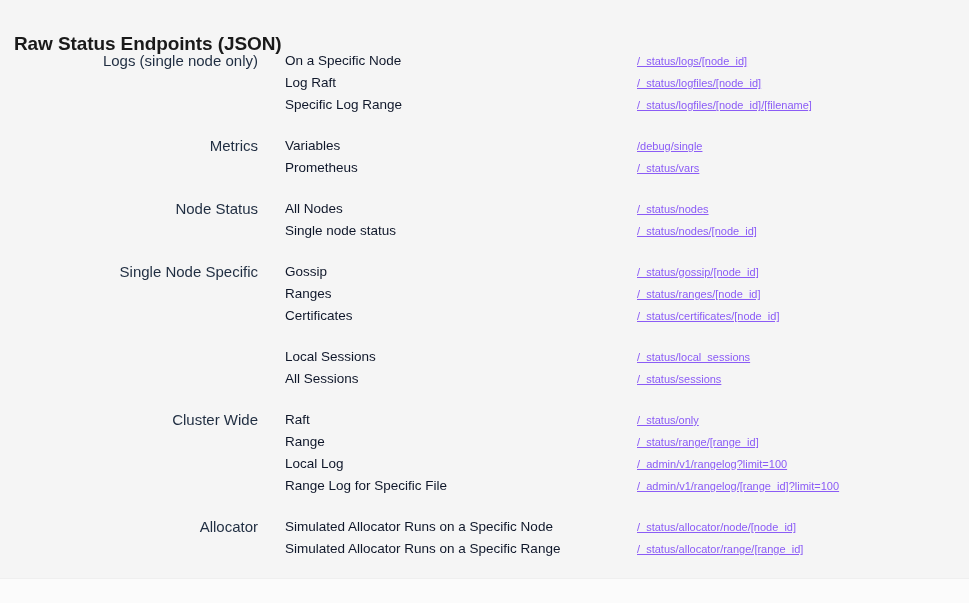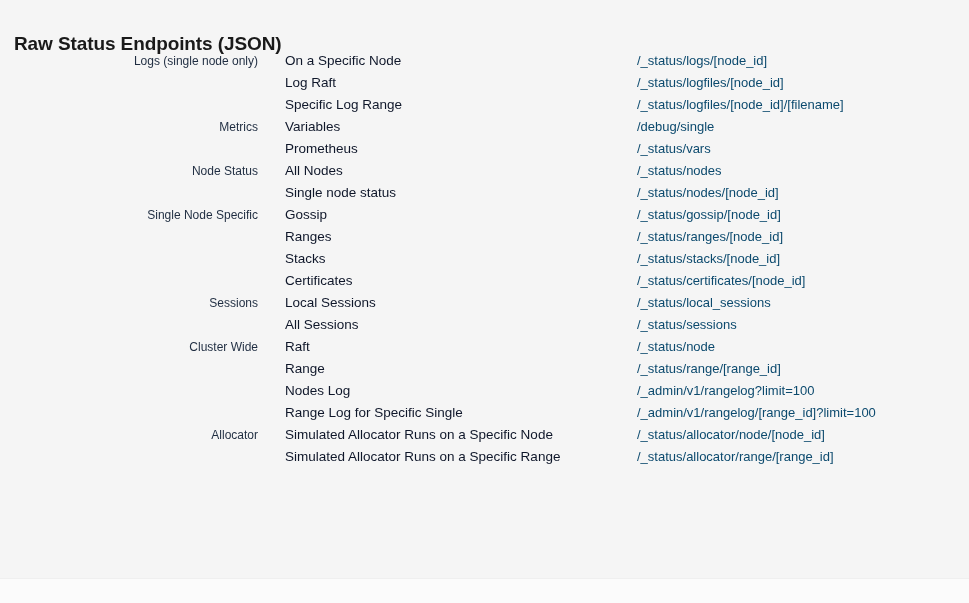--- a/index.html
+++ b/index.html
@@ -52,53 +52,55 @@
   .table {
     position: absolute;
     left: 0;
     top: 50px;
     width: 969px;
   }
   .group {
     display: block;
   }
   .group + .group {
+    margin-top: 19px;
   }
   .row {
     position: relative;
     height: 22px;
     line-height: 22px;
     white-space: nowrap;
   }
   .cat {
     position: absolute;
     left: 0;
     width: 258px;
     text-align: right;
-    font-size: 12px;
+    font-size: 15px;
     color: #1f2d41;
     font-weight: normal;
     white-space: nowrap;
     overflow: hidden;
   }
   .link {
     position: absolute;
     left: 285px;
     font-size: 13.5px;
     color: #0f172a;
     text-decoration: none;
     white-space: nowrap;
     cursor: pointer;
   }
   .url {
     position: absolute;
     left: 637px;
-    font-size: 13px;
-    color: #0c4a6e;
-    white-space: nowrap;
+    font-size: 11px;
+    color: #8b5cf6;
+    white-space: nowrap;
+    text-decoration: underline;
   }
 </style>
 </head>
 <body>
 
 <div class="page">
 
   <div class="panel">
 
     <div class="page-title">Raw Status Endpoints (JSON)</div>
@@ -145,55 +147,50 @@
           <div class="row">
             <div class="cat">Single Node Specific</div>
             <a class="link">Gossip</a>
             <div class="url">/_status/gossip/[node_id]</div>
           </div>
           <div class="row">
             <a class="link">Ranges</a>
             <div class="url">/_status/ranges/[node_id]</div>
           </div>
           <div class="row">
-            <a class="link">Stacks</a>
-            <div class="url">/_status/stacks/[node_id]</div>
-          </div>
-          <div class="row">
             <a class="link">Certificates</a>
             <div class="url">/_status/certificates/[node_id]</div>
           </div>
         </div>
         <div class="group">
           <div class="row">
-            <div class="cat">Sessions</div>
             <a class="link">Local Sessions</a>
             <div class="url">/_status/local_sessions</div>
           </div>
           <div class="row">
             <a class="link">All Sessions</a>
             <div class="url">/_status/sessions</div>
           </div>
         </div>
         <div class="group">
           <div class="row">
             <div class="cat">Cluster Wide</div>
             <a class="link">Raft</a>
-            <div class="url">/_status/node</div>
+            <div class="url">/_status/only</div>
           </div>
           <div class="row">
             <a class="link">Range</a>
             <div class="url">/_status/range/[range_id]</div>
           </div>
           <div class="row">
-            <a class="link">Nodes Log</a>
+            <a class="link">Local Log</a>
             <div class="url">/_admin/v1/rangelog?limit=100</div>
           </div>
           <div class="row">
-            <a class="link">Range Log for Specific Single</a>
+            <a class="link">Range Log for Specific File</a>
             <div class="url">/_admin/v1/rangelog/[range_id]?limit=100</div>
           </div>
         </div>
         <div class="group">
           <div class="row">
             <div class="cat">Allocator</div>
             <a class="link">Simulated Allocator Runs on a Specific Node</a>
             <div class="url">/_status/allocator/node/[node_id]</div>
           </div>
           <div class="row">

